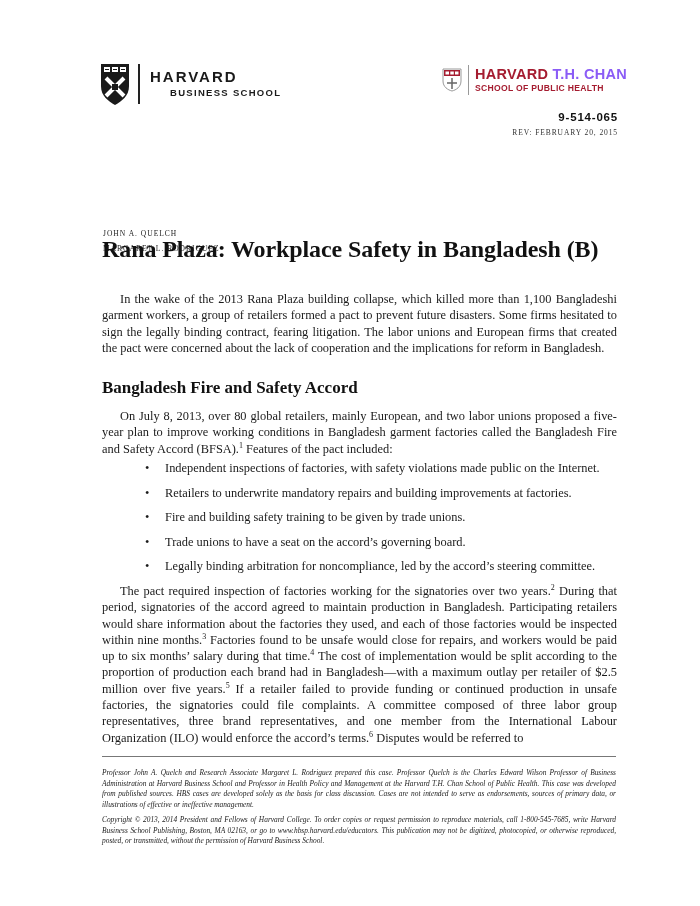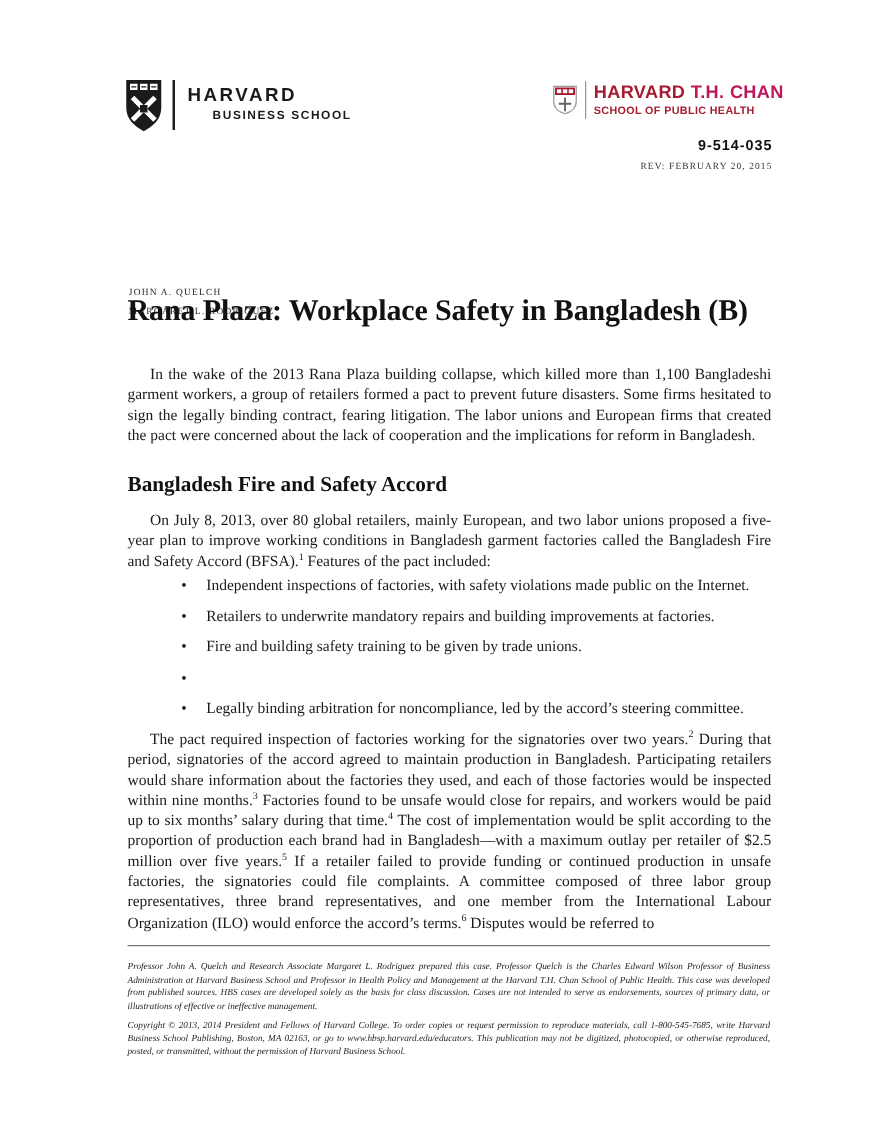--- a/index.html
+++ b/index.html
@@ -12,21 +12,21 @@
     .hbs-text { font-family: "Liberation Sans", "DejaVu Sans", sans-serif; font-weight: bold; color: #1a1a1a; }
     .hbs-text .l1 { font-size: 15px; letter-spacing: 2px; line-height: 16px; }
     .hbs-text .l2 { font-size: 9.5px; letter-spacing: 1.3px; line-height: 12px; margin-top: 2px; padding-left: 20px; }
     
     .chan-logo { left: 442px; top: 62px; height: 36px; display: flex; align-items: center; }
     .chan-shield { width: 20px; height: 24px; }
     .chan-divider { width: 1px; height: 30px; background: #999; margin: 0 6px 0 6px; }
     .chan-text { font-family: "Liberation Sans", "DejaVu Sans", sans-serif; }
     .chan-text .l1 { font-size: 14.5px; font-weight: bold; line-height: 16px; letter-spacing: 0.3px; }
     .chan-text .l1 .red { color: #a51c30; }
-    .chan-text .l1 .grey { color: #be185d; font-weight: bold; }
+    .chan-text .l1 .grey { color: #8b5cf6; font-weight: bold; }
     .chan-text .l2 { font-size: 8.6px; font-weight: bold; color: #a51c30; line-height: 11px; letter-spacing: 0.3px; margin-top: 1px; }
     
     .case-no { right: 82px; top: 111px; font-family: "Liberation Sans", "DejaVu Sans", sans-serif; font-weight: bold; font-size: 11.5px; letter-spacing: 0.8px; text-align: right; }
     .rev { right: 82px; top: 128px; font-size: 7.5px; letter-spacing: 0.9px; color: #333; text-align: left; margin-left: 35px; }
     
     .authors { left: 103px; top: 198px; font-size: 7.5px; letter-spacing: 1px; color: #222; line-height: 15px; margin-top: 28px; }
     
     .title { left: 102px; top: 236px; font-size: 24px; font-weight: bold; color: #111; letter-spacing: -0.1px; }
     
     .para { left: 102px; width: 515px; font-size: 12.4px; line-height: 16.3px; text-align: justify; color: #1a1a1a; }
@@ -70,41 +70,41 @@
       <rect x="13" y="3.5" width="3.5" height="3" fill="#fff"></rect>
     <path d="M10 10 V21 M5 15 H15" stroke="#666" stroke-width="1.5"></path>
   </svg>
   <div class="chan-divider"></div>
   <div class="chan-text">
     <div class="l1"><span class="red">HARVARD</span> <span class="grey">T.H. CHAN</span></div>
     <div class="l2">SCHOOL OF PUBLIC HEALTH</div>
   </div>
 </div>
 
-<div class="abs case-no">9-514-035</div>
+<div class="abs case-no">9-514-065</div>
 <div class="abs rev">REV: FEBRUARY 20, 2015</div>
 
 <div class="abs authors">
   <div>JOHN A. QUELCH</div>
   <div>MARGARET L. RODRIGUEZ</div>
 </div>
 
 <div class="abs title">Rana Plaza: Workplace Safety in Bangladesh (B)</div>
 
 <div class="abs para" style="top:291px;"><span class="indent"></span><span>In the wake of the 2013 Rana Plaza building collapse, which killed more than 1,100 Bangladeshi garment workers, a group of retailers formed a pact to prevent future disasters. Some firms hesitated to sign the legally binding contract, fearing litigation. The labor unions and European firms that created the pact were concerned about the lack of cooperation and the implications for reform in Bangladesh.</span></div>
 
 <div class="abs section">Bangladesh Fire and Safety Accord</div>
 
 <div class="abs para" style="top:408px;"><span class="indent"></span><span>On July 8, 2013, over 80 global retailers, mainly European, and two labor unions proposed a five-year plan to improve working conditions in Bangladesh garment factories called the Bangladesh Fire and Safety Accord (BFSA).</span><sup>1</sup><span> Features of the pact included:</span></div>
 
 <ul class="abs bullets">
   <li><span class="dot">•</span><span>Independent inspections of factories, with safety violations made public on the Internet.</span></li>
   <li><span class="dot">•</span><span>Retailers to underwrite mandatory repairs and building improvements at factories.</span></li>
   <li><span class="dot">•</span><span>Fire and building safety training to be given by trade unions.</span></li>
-  <li><span class="dot">•</span></li>
+  <li><span class="dot">•</span><span>Trade unions to have a seat on the accord’s governing board.</span></li>
   <li><span class="dot">•</span><span>Legally binding arbitration for noncompliance, led by the accord’s steering committee.</span></li>
 </ul>
 
 <div class="abs para" style="top:583px;"><span class="indent"></span><span>The pact required inspection of factories working for the signatories over two years.</span><sup>2</sup><span> During that period, signatories of the accord agreed to maintain production in Bangladesh. Participating retailers would share information about the factories they used, and each of those factories would be inspected within nine months.</span><sup>3</sup><span> Factories found to be unsafe would close for repairs, and workers would be paid up to six months’ salary during that time.</span><sup>4</sup><span> The cost of implementation would be split according to the proportion of production each brand had in Bangladesh—with a maximum outlay per retailer of $2.5 million over five years.</span><sup>5</sup><span> If a retailer failed to provide funding or continued production in unsafe factories, the signatories could file complaints. A committee composed of three labor group representatives, three brand representatives, and one member from the International Labour Organization (ILO) would enforce the accord’s terms.</span><sup>6</sup><span> Disputes would be referred to</span></div>
 
 <div class="abs rule"></div>
 
 <div class="abs foot" style="top:768px;">Professor John A. Quelch and Research Associate Margaret L. Rodriguez prepared this case. Professor Quelch is the Charles Edward Wilson Professor of Business Administration at Harvard Business School and Professor in Health Policy and Management at the Harvard T.H. Chan School of Public Health. This case was developed from published sources. HBS cases are developed solely as the basis for class discussion. Cases are not intended to serve as endorsements, sources of primary data, or illustrations of effective or ineffective management.</div>
 <div class="abs foot" style="top:815px;">Copyright © 2013, 2014 President and Fellows of Harvard College.  To order copies or request permission to reproduce materials, call 1-800-545-7685, write Harvard Business School Publishing, Boston, MA 02163, or go to www.hbsp.harvard.edu/educators. This publication may not be digitized, photocopied, or otherwise reproduced, posted, or transmitted, without the permission of Harvard Business School.</div>
 

